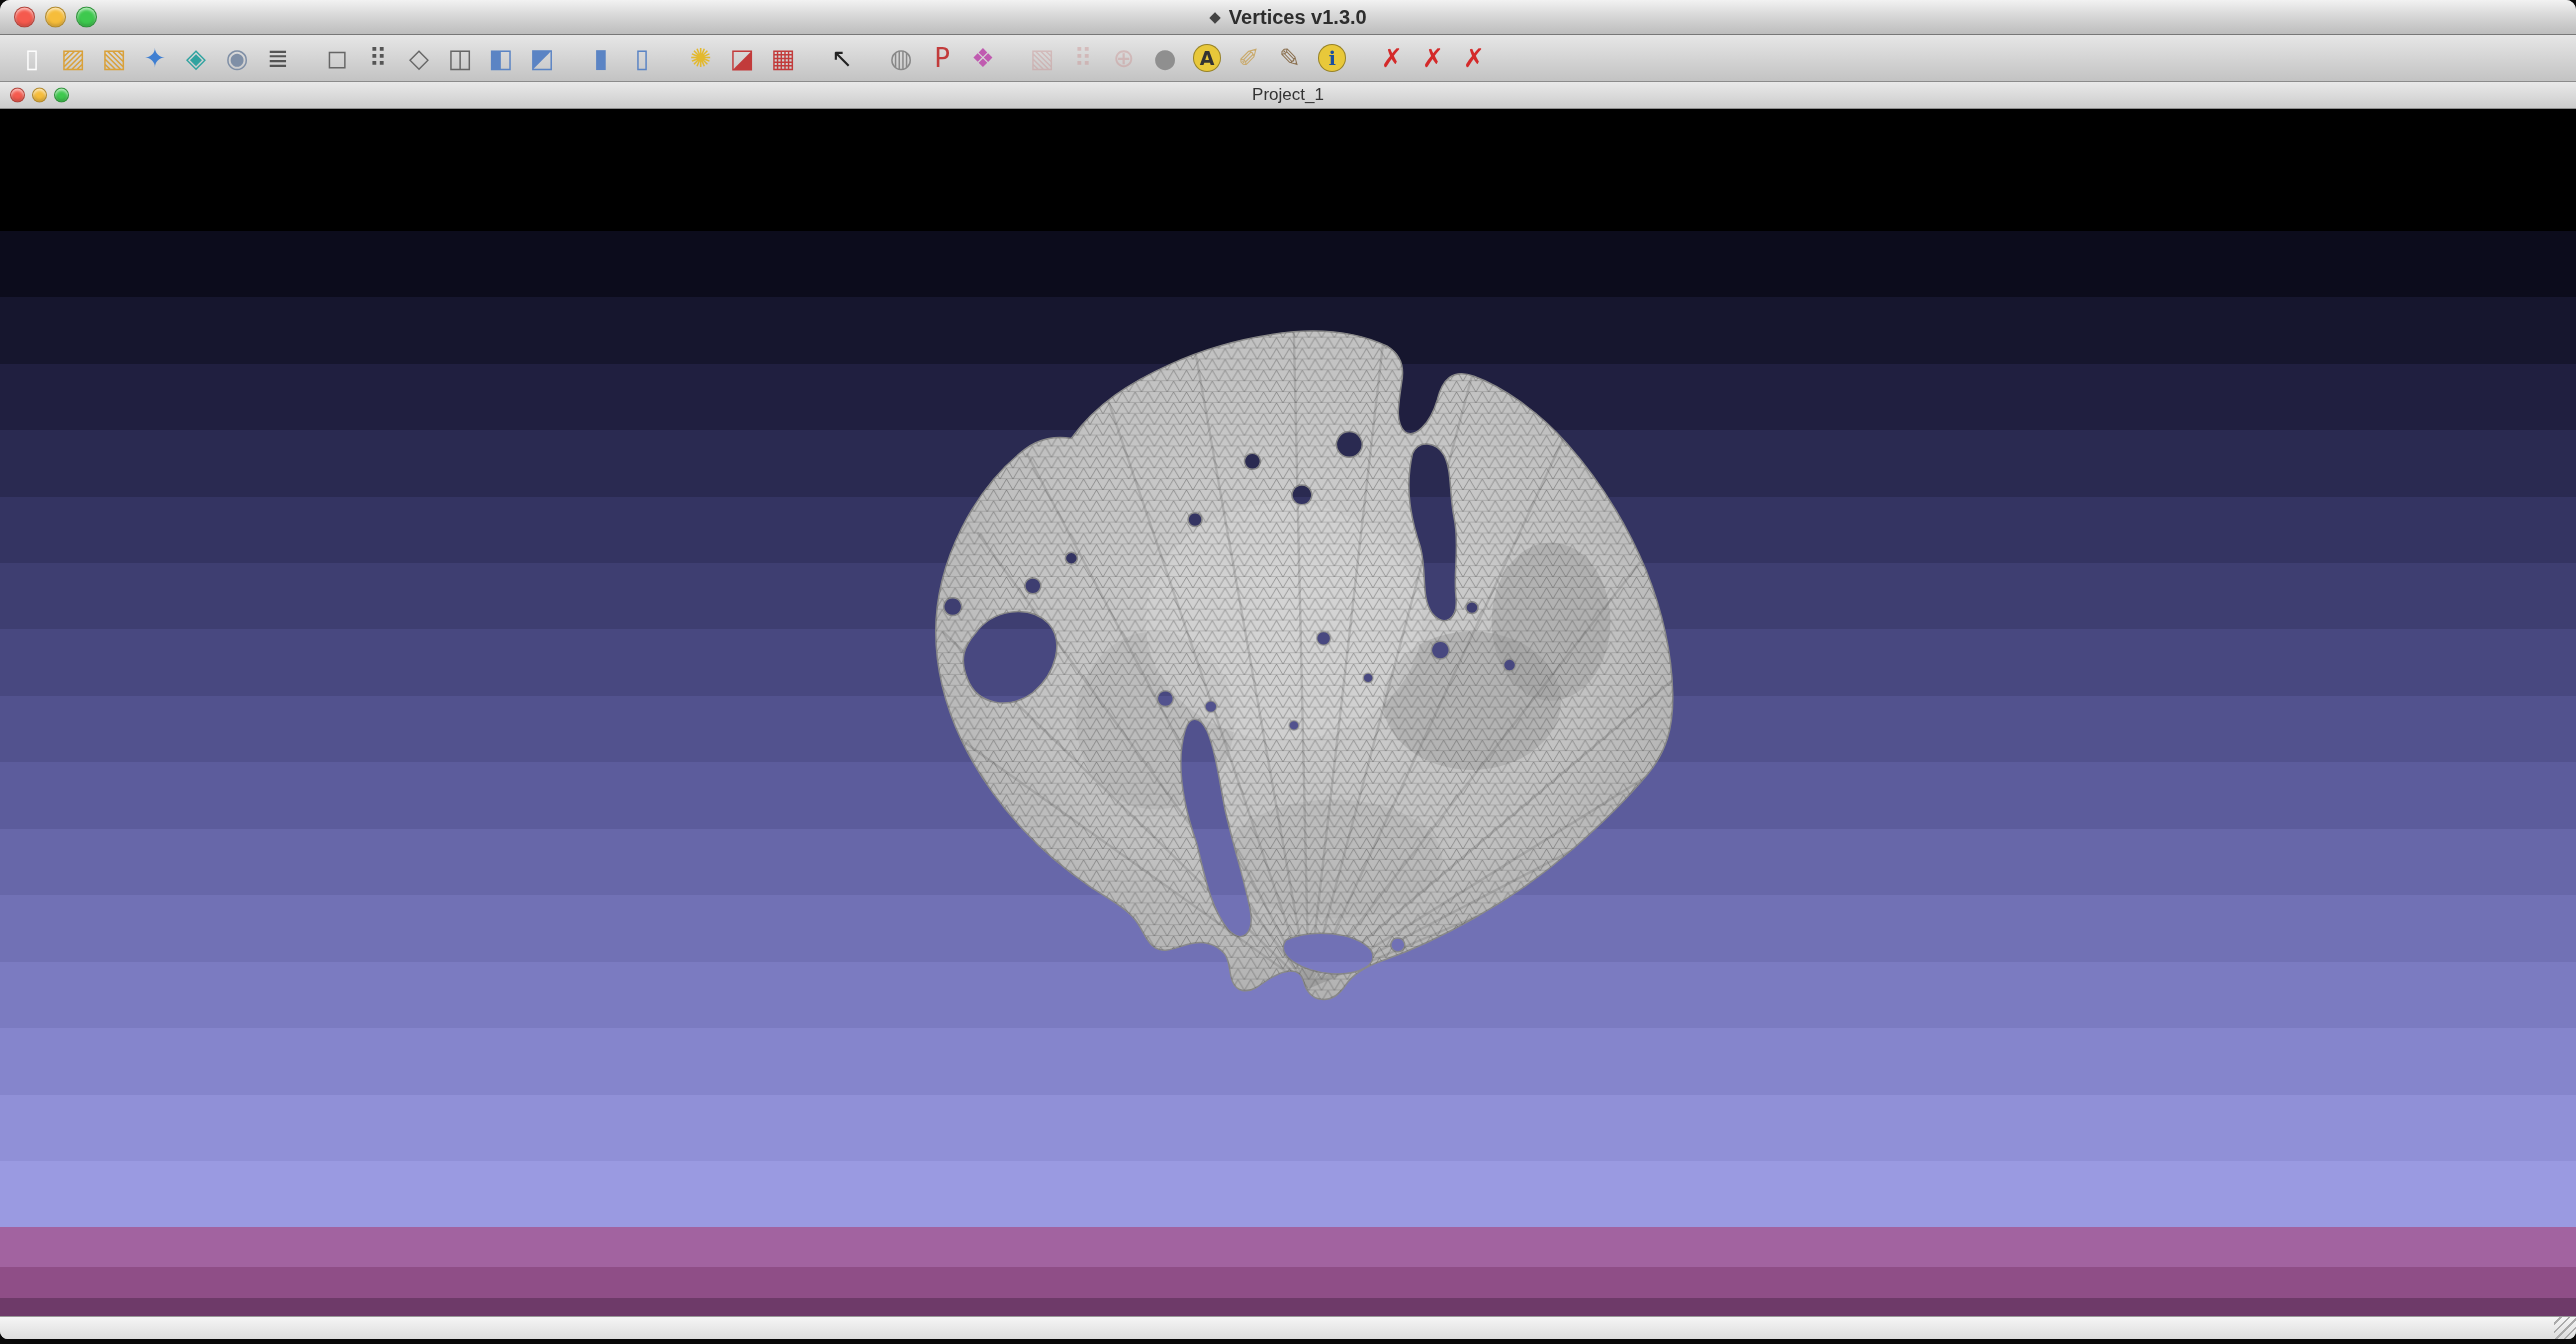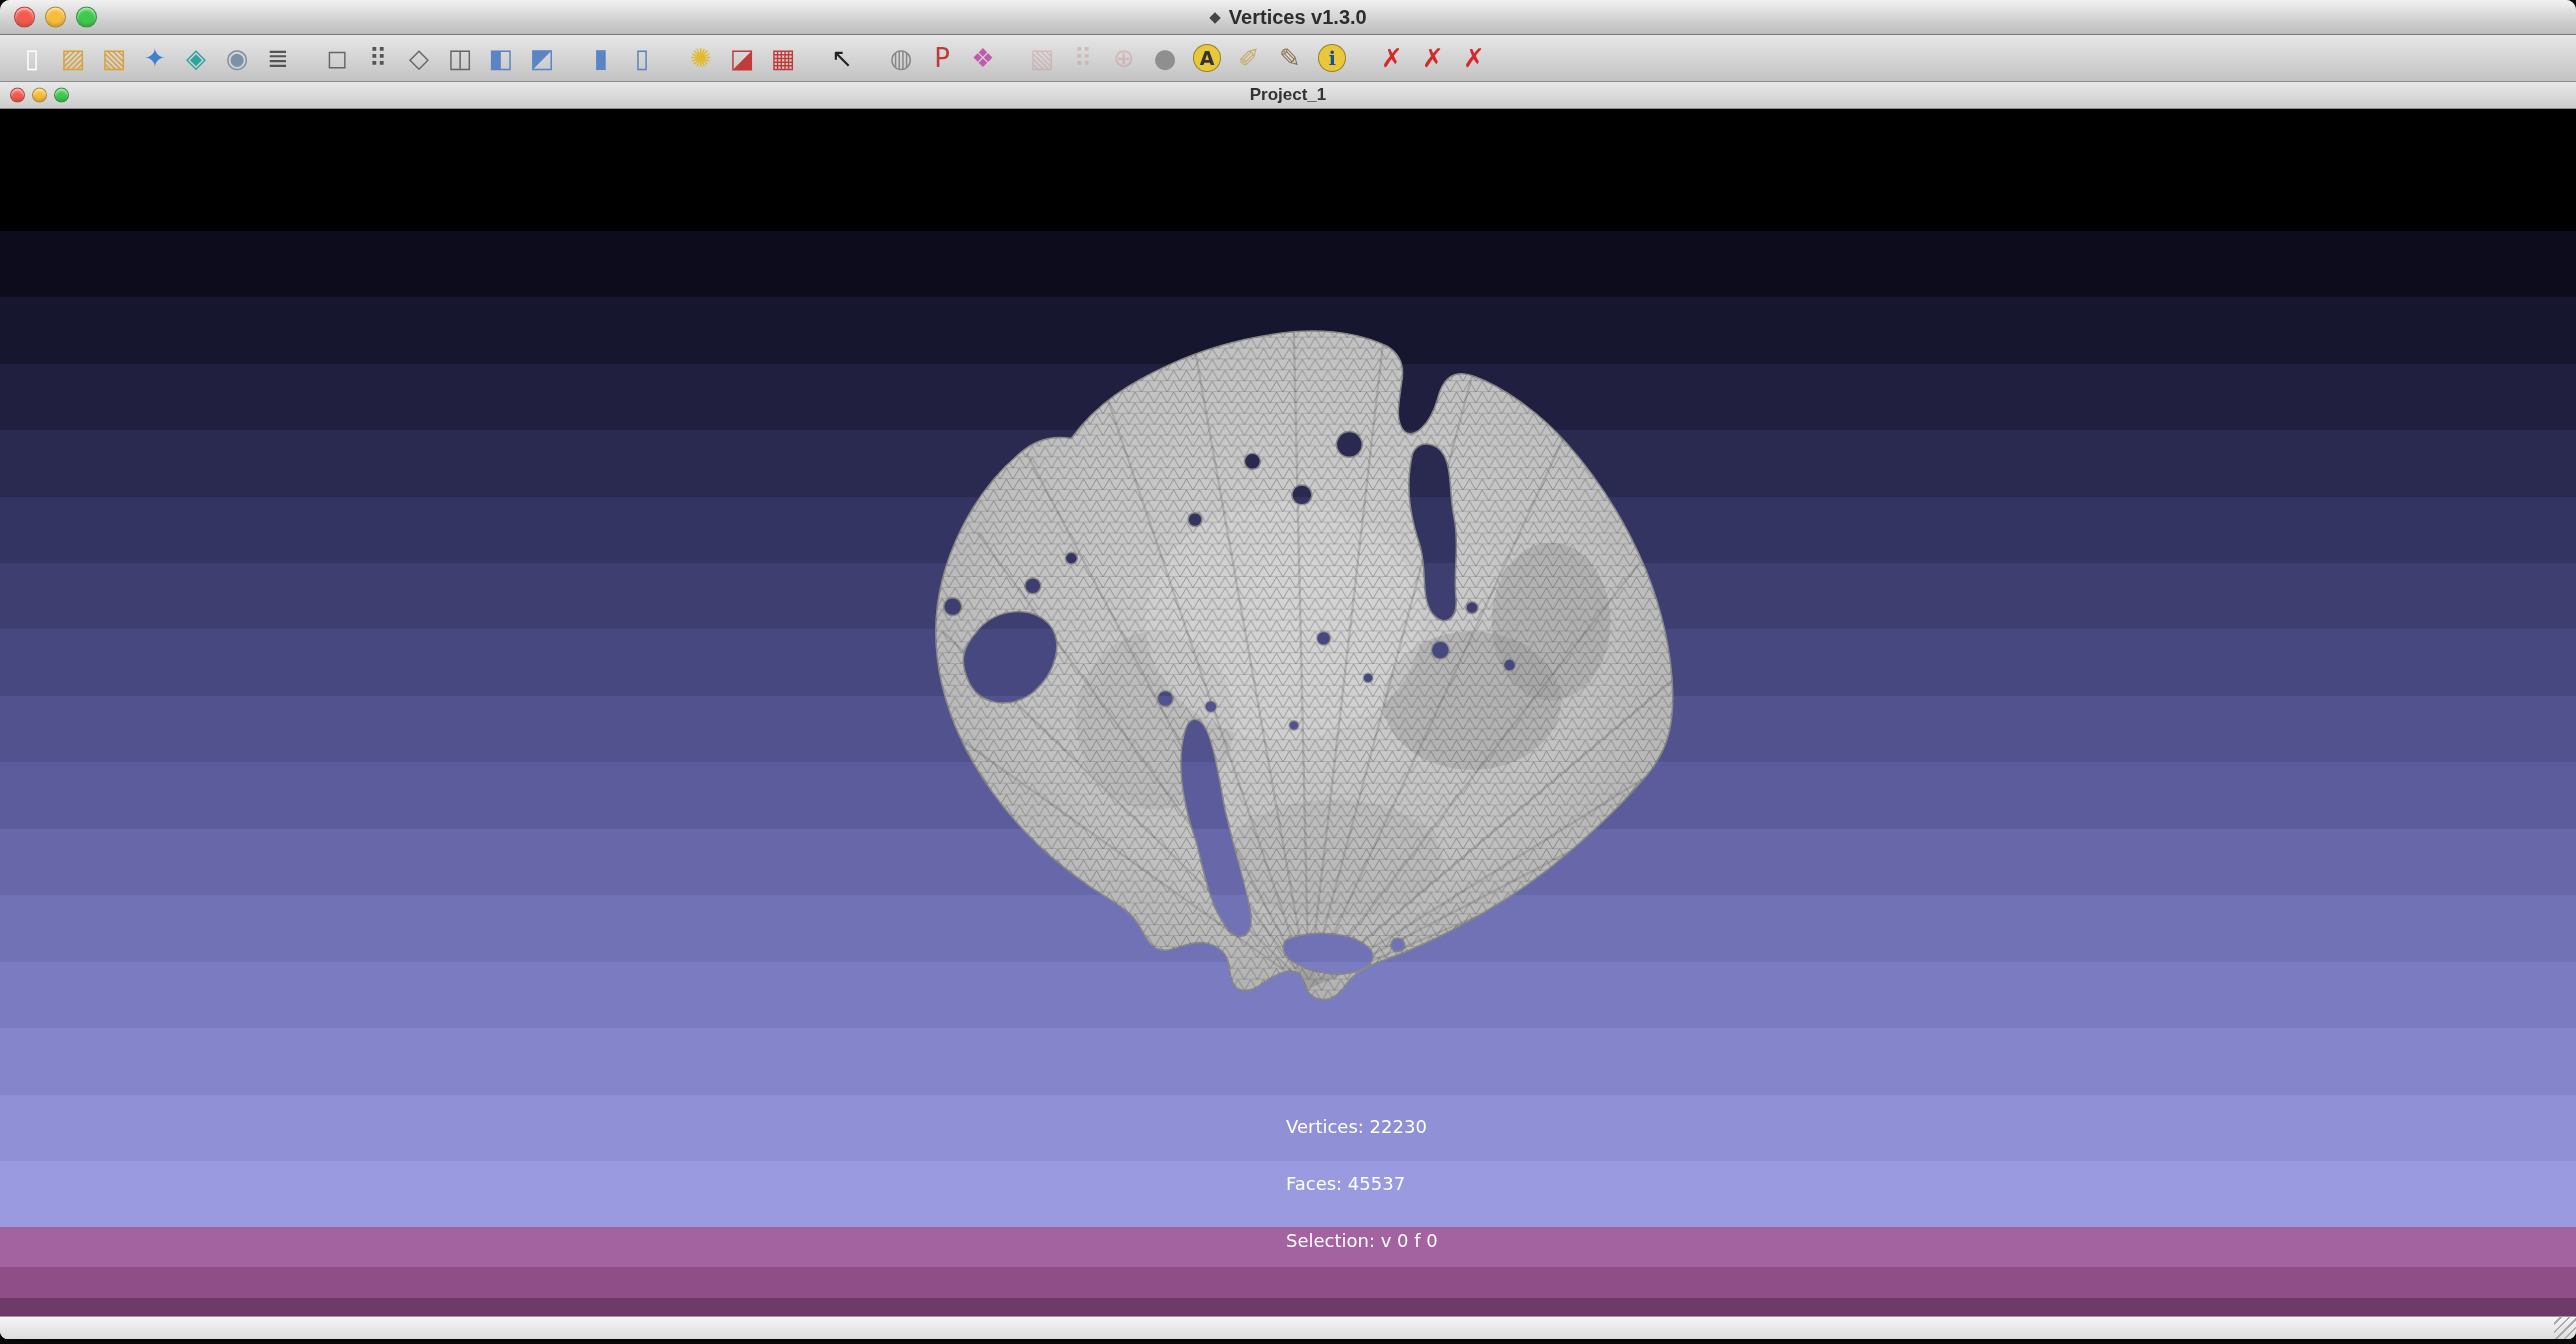--- a/index.html
+++ b/index.html
@@ -47,21 +47,21 @@
     width:28px;height:28px;border-radius:50%;font-size:19px;line-height:27px;
     margin:0 5px;border:1px solid rgba(0,0,0,.35);font-weight:bold;
   }
   
   .subtitlebar{
     height:26px;flex:0 0 26px;position:relative;
     background:linear-gradient(#e9e9e9,#cccccc);
     border-bottom:1px solid #8d8d8d;
     display:flex;align-items:center;justify-content:center;
   }
-  .subtitle{font-size:17px;color:#333;font-weight:bold;}
+  .subtitle{font-size:17px;color:#333;font-weight:normal;}
   
   .viewport{flex:1 1 auto;position:relative;overflow:hidden;background:#000;}
   .gradient{position:absolute;inset:0;display:flex;flex-direction:column;}
   .band{width:100%;}
   .mesh-svg{position:absolute;left:857px;top:196px;width:844px;height:727px;}
   .stats{position:absolute;color:#ffffff;font-size:18px;line-height:19px;
     font-family:"DejaVu Sans",sans-serif;white-space:pre;}
   .stats-left{left:256px;bottom:40px;}
   .stats-right{left:1286px;bottom:28px;}
   
@@ -221,25 +221,20 @@
         <path fill="none" stroke="#6f6f6f" stroke-width="2.4" opacity="0.3" d="
           M455,690 L104,440 M455,690 L85,330 M455,690 L120,230 M455,690 L170,150
           M455,690 L250,90 M455,690 L340,45 M455,690 L440,27 M455,690 L530,40
           M455,690 L620,72 M455,690 L712,136 M455,690 L790,260 M455,690 L822,380
           M455,690 L795,478 M455,690 L720,552 M455,690 L625,618"></path>
         <rect x="0" y="0" width="850" height="735" fill="url(#triMesh)"></rect>
       </g>
     </svg>
 
 
-    <div class="stats stats-right">
-      <div>Vertices: 22230</div>
-      <div>Faces: 45537</div>
-      <div>Selection: v 0 f 0</div>
-    </div>
   </div>
 
   <div class="bottomstrip">
     <div class="grip"></div>
   </div>
 
 </div>
 
 
 </body></html>

